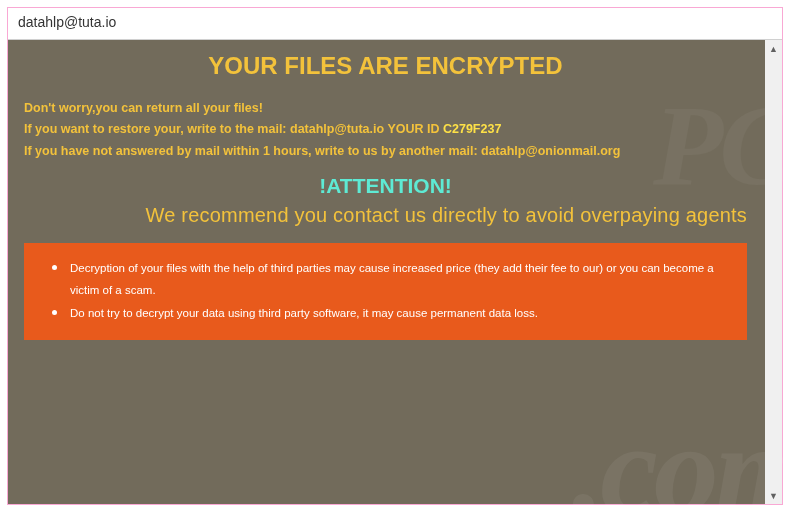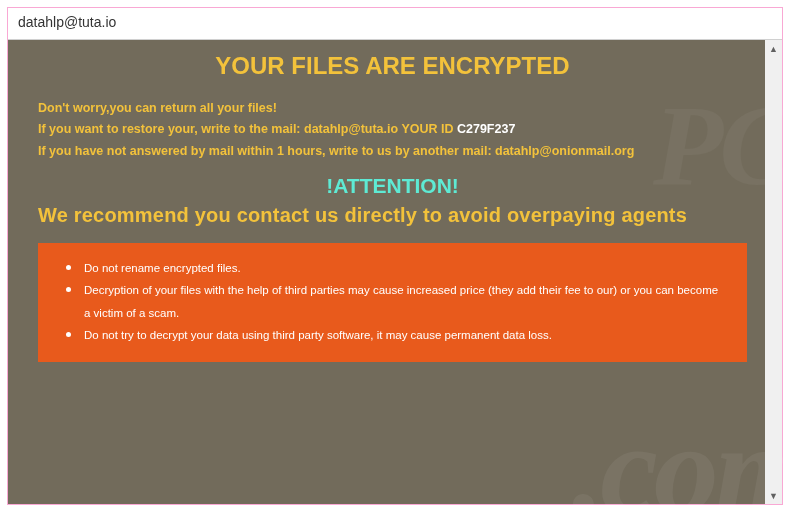--- a/index.html
+++ b/index.html
@@ -32,21 +32,21 @@
     position: relative;
     height: calc(100% - 32px);
     background: #726b5b;
   }
   .content {
     position: absolute;
     left: 0;
     top: 0;
     right: 17px;
     bottom: 0;
-    padding: 8px 18px 12px 30px;
+    padding: 8px 18px 12px 16px;
   }
   .scrollbar {
     position: absolute;
     right: 0;
     top: 0;
     width: 17px;
     height: 100%;
     background: #f0f0f0;
   }
   .scroll-arrow {
@@ -71,34 +71,34 @@
   }
   .intro {
     font-size: 12.5px;
     line-height: 1.7;
     color: #f3c23b;
     font-weight: bold;
     margin-bottom: 12px;
     margin-top: 8px;
   }
   .intro .id {
-    color: #ffffff;
+    color: #fde047;
     font-weight: bold;
   }
   .attention {
     text-align: center;
     font-size: 21px;
     font-weight: bold;
     color: #5eead4;
     margin-bottom: 6px;
   }
   .recommend {
-    text-align: left;
+    text-align: right;
     font-size: 20px;
-    font-weight: bold;
+    font-weight: normal;
     color: #f3c23b;
     margin-bottom: 16px;
     letter-spacing: 0.2px;
   }
   .warnbox {
     background: #e85a1c;
     padding: 14px 22px 16px 22px;
     color: #fff;
     font-size: 11.5px;
   }
@@ -161,21 +161,20 @@
       <div class="h1">YOUR FILES ARE ENCRYPTED</div>
       <div class="intro">
         <span>Don't worry,you can return all your files!</span><br>
         <span>If you want to restore your, write to the mail:  </span><span>datahlp@tuta.io</span><span>  YOUR ID </span><span class="id">C279F237</span><br>
         <span>If you have not answered by mail within 1 hours, write to us by another mail: </span><span>datahlp@onionmail.org</span>
       </div>
       <div class="attention">!ATTENTION!</div>
       <div class="recommend">We recommend you contact us directly to avoid overpaying agents</div>
       <div class="warnbox">
         <ul>
-          <li>Do not rename encrypted files.</li>
           <li>Decryption of your files with the help of third parties may cause increased price (they add their fee to our) or you can become a victim of a scam.</li>
           <li>Do not try to decrypt your data using third party software, it may cause permanent data loss.</li>
         </ul>
       </div>
     </div>
     <div class="scrollbar">
       <div class="scroll-arrow up">▲</div>
       <div class="scroll-arrow down">▼</div>
     </div>
   </div>

